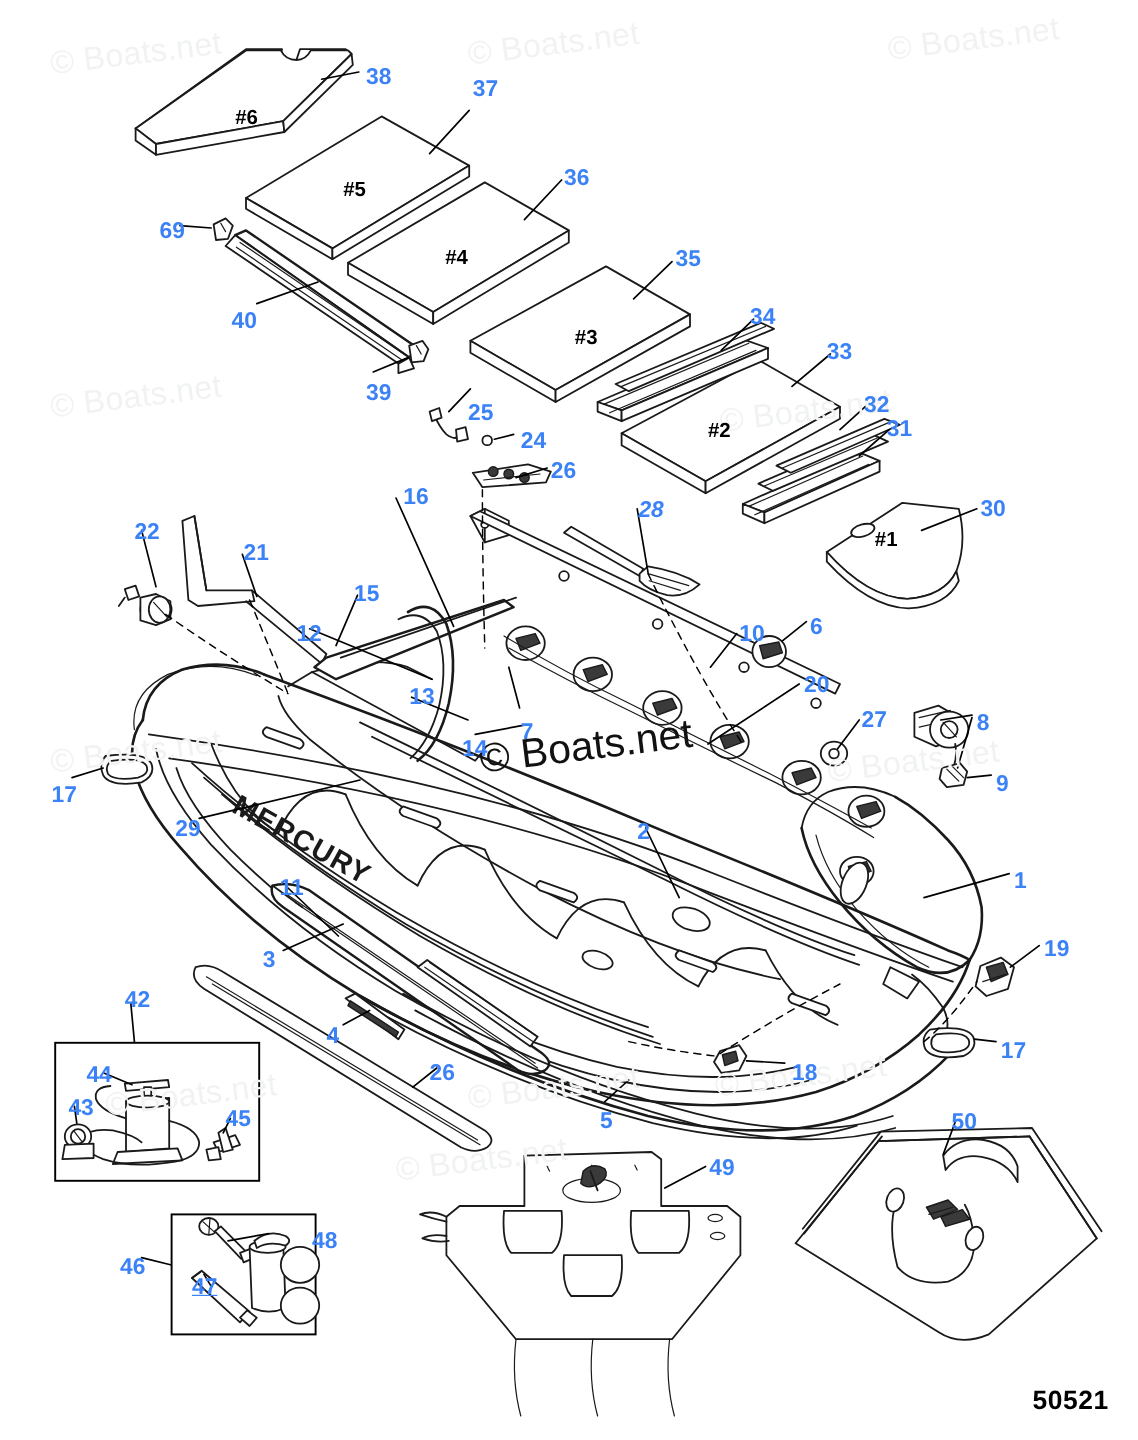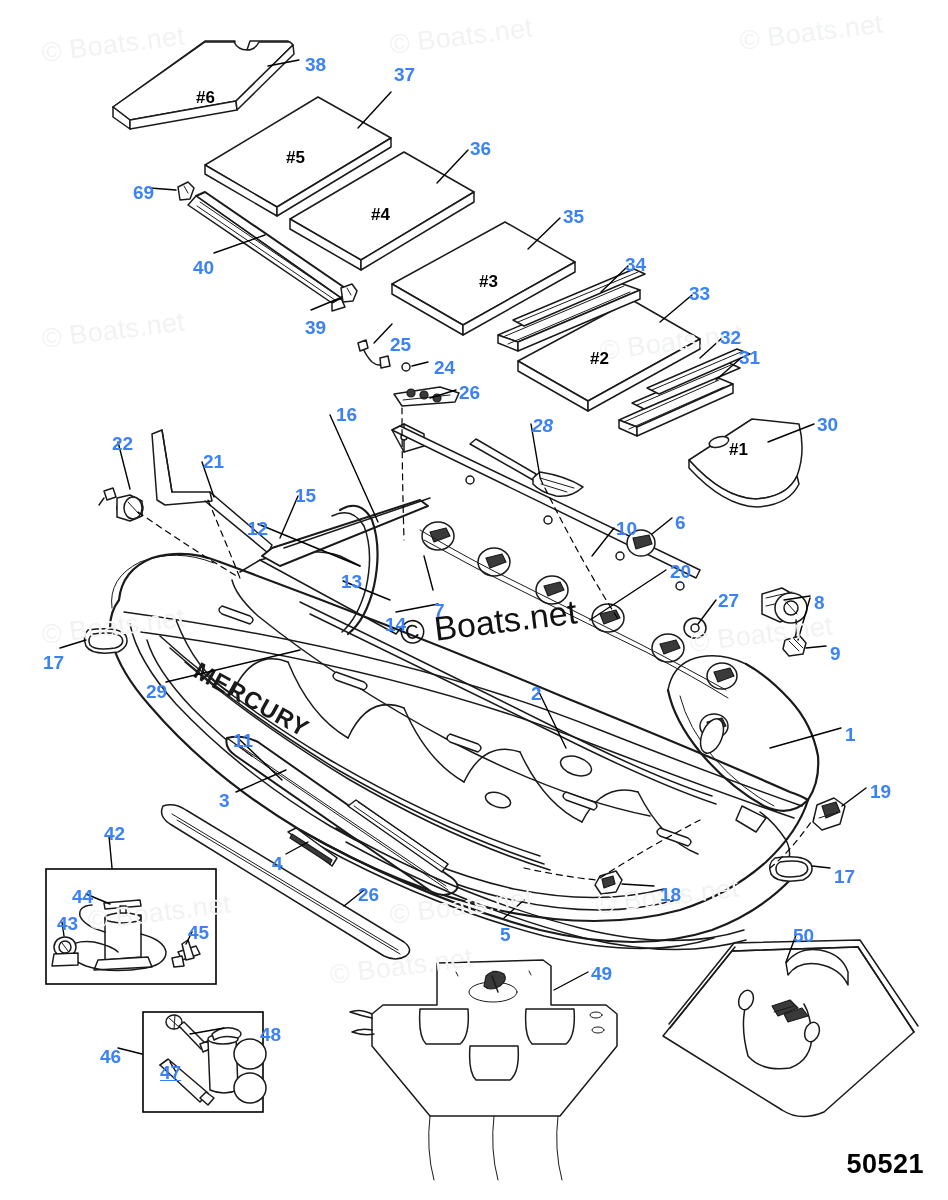--- a/index.html
+++ b/index.html
@@ -62,21 +62,21 @@
     font-weight: bold;
     color: #000000;
     white-space: nowrap;
     user-select: none;
   }
   #diagram-number {
     position: absolute;
     right: 24px;
     bottom: 20px;
     font-family: "Liberation Sans", sans-serif;
-    font-size: 27px;
+    font-size: 22px;
     font-weight: bold;
     color: #000000;
     letter-spacing: .5px;
   }
   .hull-text {
     font-family: "Liberation Sans", sans-serif;
     font-weight: bold;
   }
 </style>
 </head>

